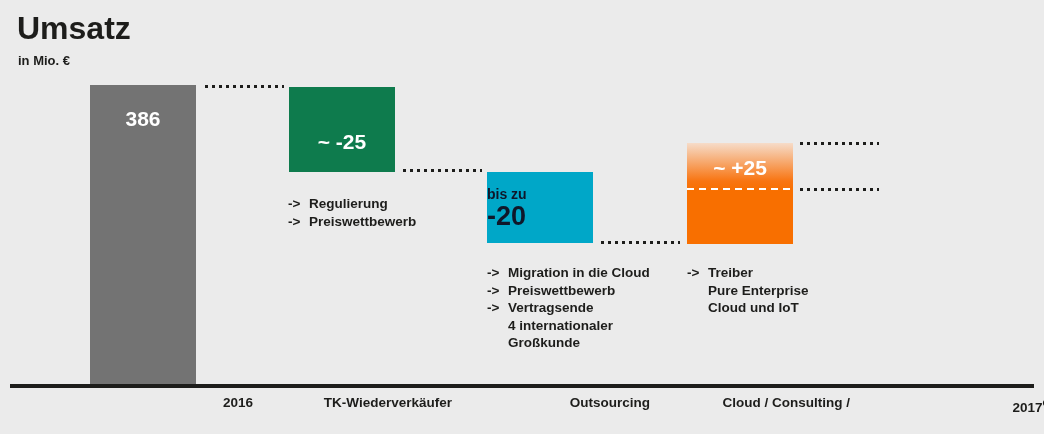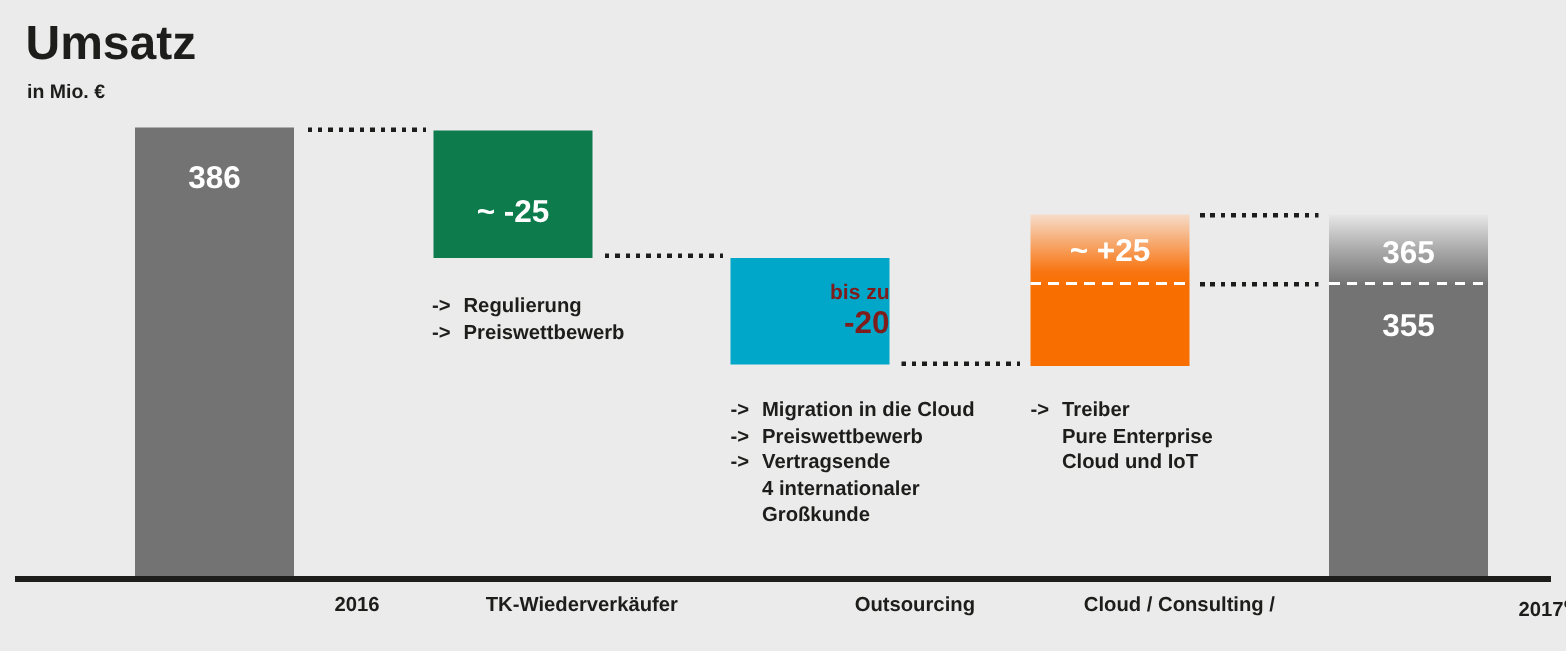--- a/index.html
+++ b/index.html
@@ -43,24 +43,24 @@
     position:absolute;left:0;right:0;text-align:center;
     color:#ffffff;font-size:21px;font-weight:bold;line-height:25px;
   }
   .v-386{top:21px;}
   .v-m25{top:42px;}
   .v-p25{top:12px;}
   .v-p15{top:61px;}
   .v-365{top:13px;}
   .v-355{top:62px;}
   .cyan-label{
-    position:absolute;left:0;right:0;top:13px;text-align:right;color:#7f1d1d;
+    position:absolute;left:0;right:0;top:13px;text-align:left;color:#0f172a;
   }
   .cyan-label .small{display:block;font-size:14px;line-height:18px;font-weight:bold;}
-  .cyan-label .big{display:block;font-size:21px;line-height:26px;font-weight:bold;}
+  .cyan-label .big{display:block;font-size:27px;line-height:26px;font-weight:bold;}
   .dotline{
     position:absolute;height:3px;width:79px;
     background:repeating-linear-gradient(90deg,#1d1d1b 0 3px,transparent 3px 7px);
   }
   .dot-1{left:205px;top:85px;}
   .dot-2{left:403px;top:169px;}
   .dot-3{left:601px;top:241px;}
   .dot-4{left:800px;top:142px;}
   .dot-5{left:800px;top:188px;}
   .dashline{
@@ -108,25 +108,20 @@
       <span class="small">bis zu</span>
       <span class="big">-20</span>
     </div>
   </div>
 
   <div class="bar bar-orange">
     <div class="bar-value v-p25">~ +25</div>
     <div class="dashline"></div>
   </div>
 
-  <div class="bar bar-2017">
-    <div class="bar-value v-365">365</div>
-    <div class="dashline"></div>
-    <div class="bar-value v-355">355</div>
-  </div>
 
   <div class="dotline dot-1"></div>
   <div class="dotline dot-2"></div>
   <div class="dotline dot-3"></div>
   <div class="dotline dot-4"></div>
   <div class="dotline dot-5"></div>
 
   <div class="axis"></div>
 
   <div class="annotation ann-green">

